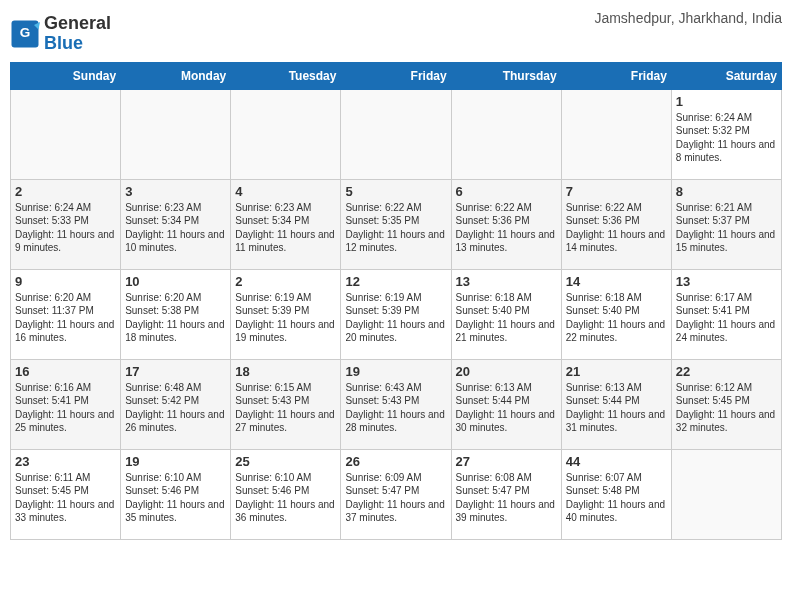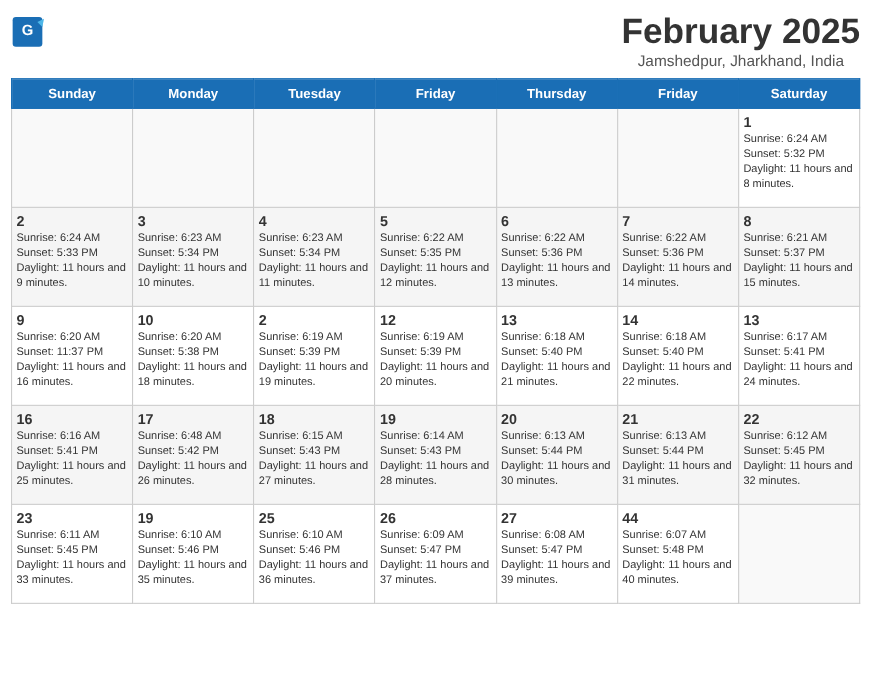--- a/index.html
+++ b/index.html
@@ -49,22 +49,22 @@
       text-align: center;
     }
     table {
       width: 100%;
       border-collapse: collapse;
       font-size: 11px;
     }
     thead tr th {
       background: #1a6eb5;
       color: #fff;
-      padding: 6px 18px;
-      text-align: center;
+      padding: 6px 4px;
+      text-align: right;
       font-size: 12px;
       font-weight: bold;
       border: 1px solid #1a6eb5;
     }
     tbody tr td {
       border: 1px solid #ccc;
       vertical-align: top;
       padding: 4px;
       height: 90px;
       width: 110px;
@@ -91,23 +91,26 @@
 </head>
 <body>
 
 <div class="header">
   <div class="logo">
     <svg class="logo-icon" viewBox="0 0 40 40">
       <rect x="2" y="2" width="36" height="36" rx="4" fill="#1a6eb5"></rect>
       <text x="20" y="24" text-anchor="middle" fill="white" font-size="18" font-weight="bold" font-family="Arial">G</text>
       <polygon points="32,8 40,4 38,14" fill="#4db6e8"></polygon>
     </svg>
+    <div class="logo-text">
+      <div>General</div>
+      <div><span>Blue</span></div>
+    </div>
   </div>
   <div class="title-block">
-    <div class="month-title">February 2025</div>
     <div class="subtitle">Jamshedpur, Jharkhand, India</div>
   </div>
 </div>
 
 <table>
   <thead>
     <tr id="header-row">
     <th>Sunday</th>
         <th>Monday</th>
         <th>Tuesday</th>
@@ -234,21 +237,21 @@
 Daylight: 11 hours and 26 minutes.</div>
         </td>
         <td>
           <div class="day-num">18</div>
           <div class="day-info">Sunrise: 6:15 AM
 Sunset: 5:43 PM
 Daylight: 11 hours and 27 minutes.</div>
         </td>
         <td>
           <div class="day-num">19</div>
-          <div class="day-info">Sunrise: 6:14 AM
+          <div class="day-info">Sunrise: 6:43 AM
 Sunset: 5:43 PM
 Daylight: 11 hours and 28 minutes.</div>
         </td>
         <td>
           <div class="day-num">20</div>
           <div class="day-info">Sunrise: 6:13 AM
 Sunset: 5:44 PM
 Daylight: 11 hours and 30 minutes.</div>
         </td>
         <td>

